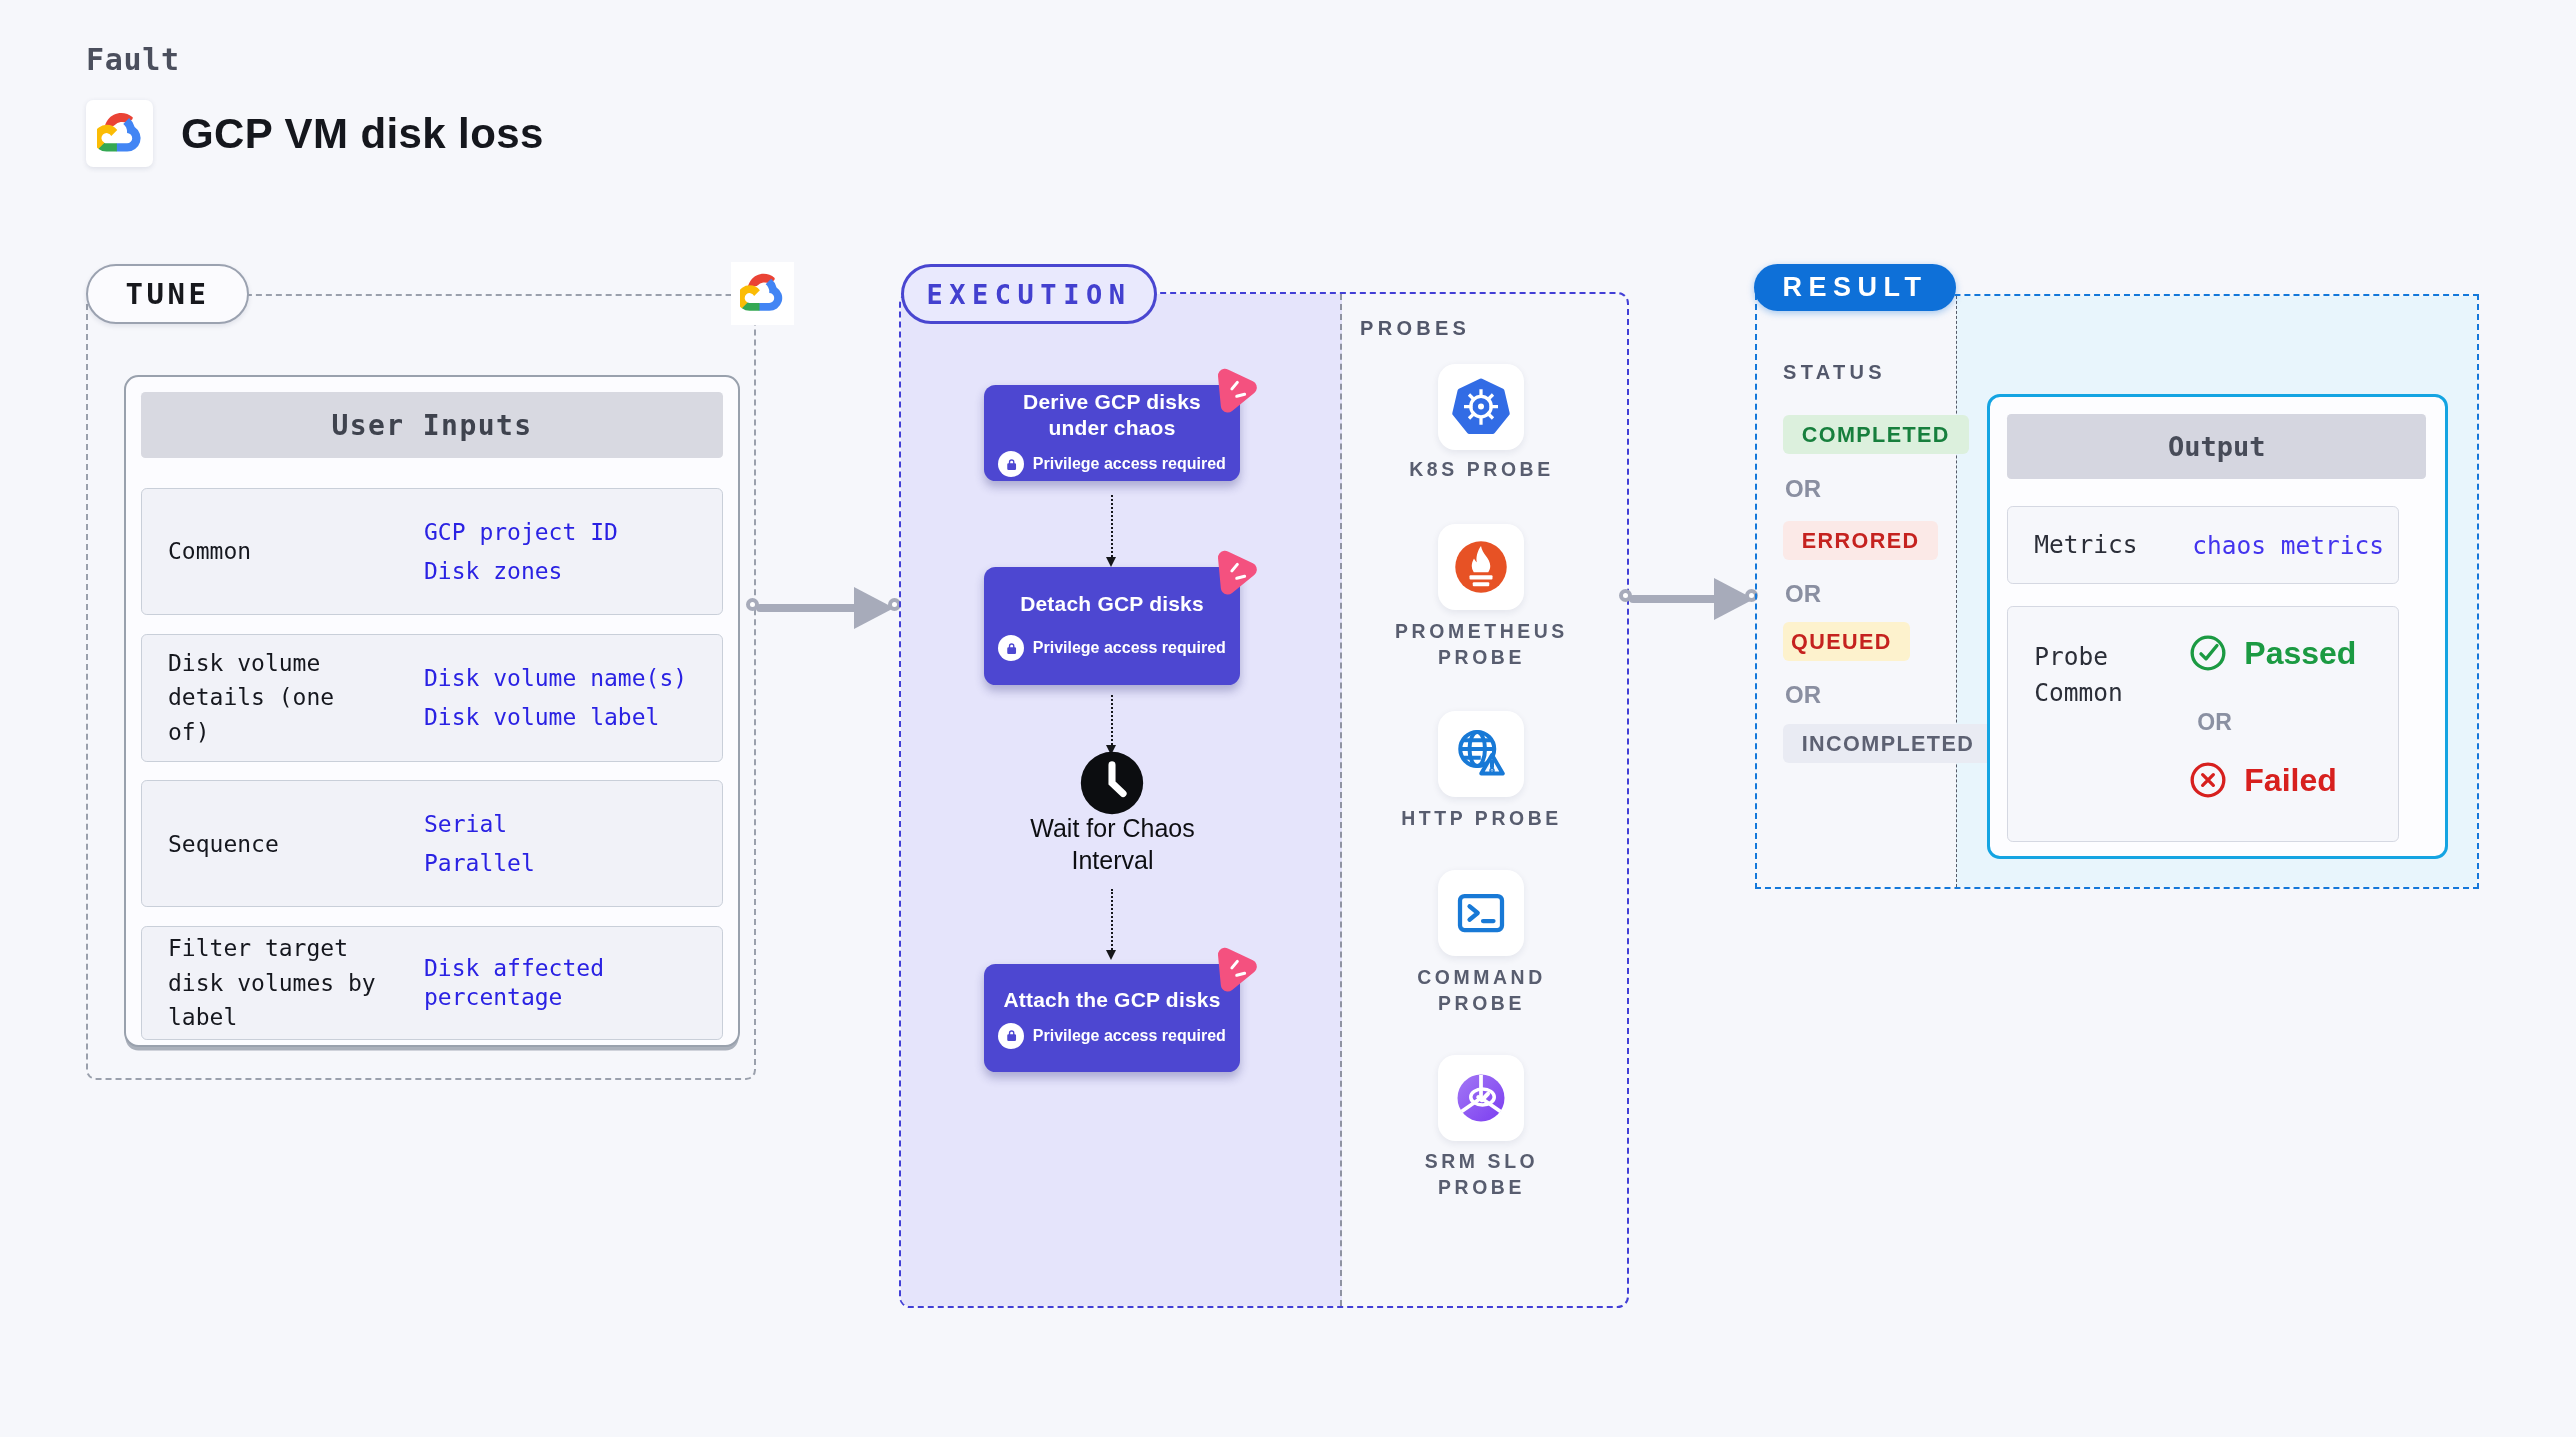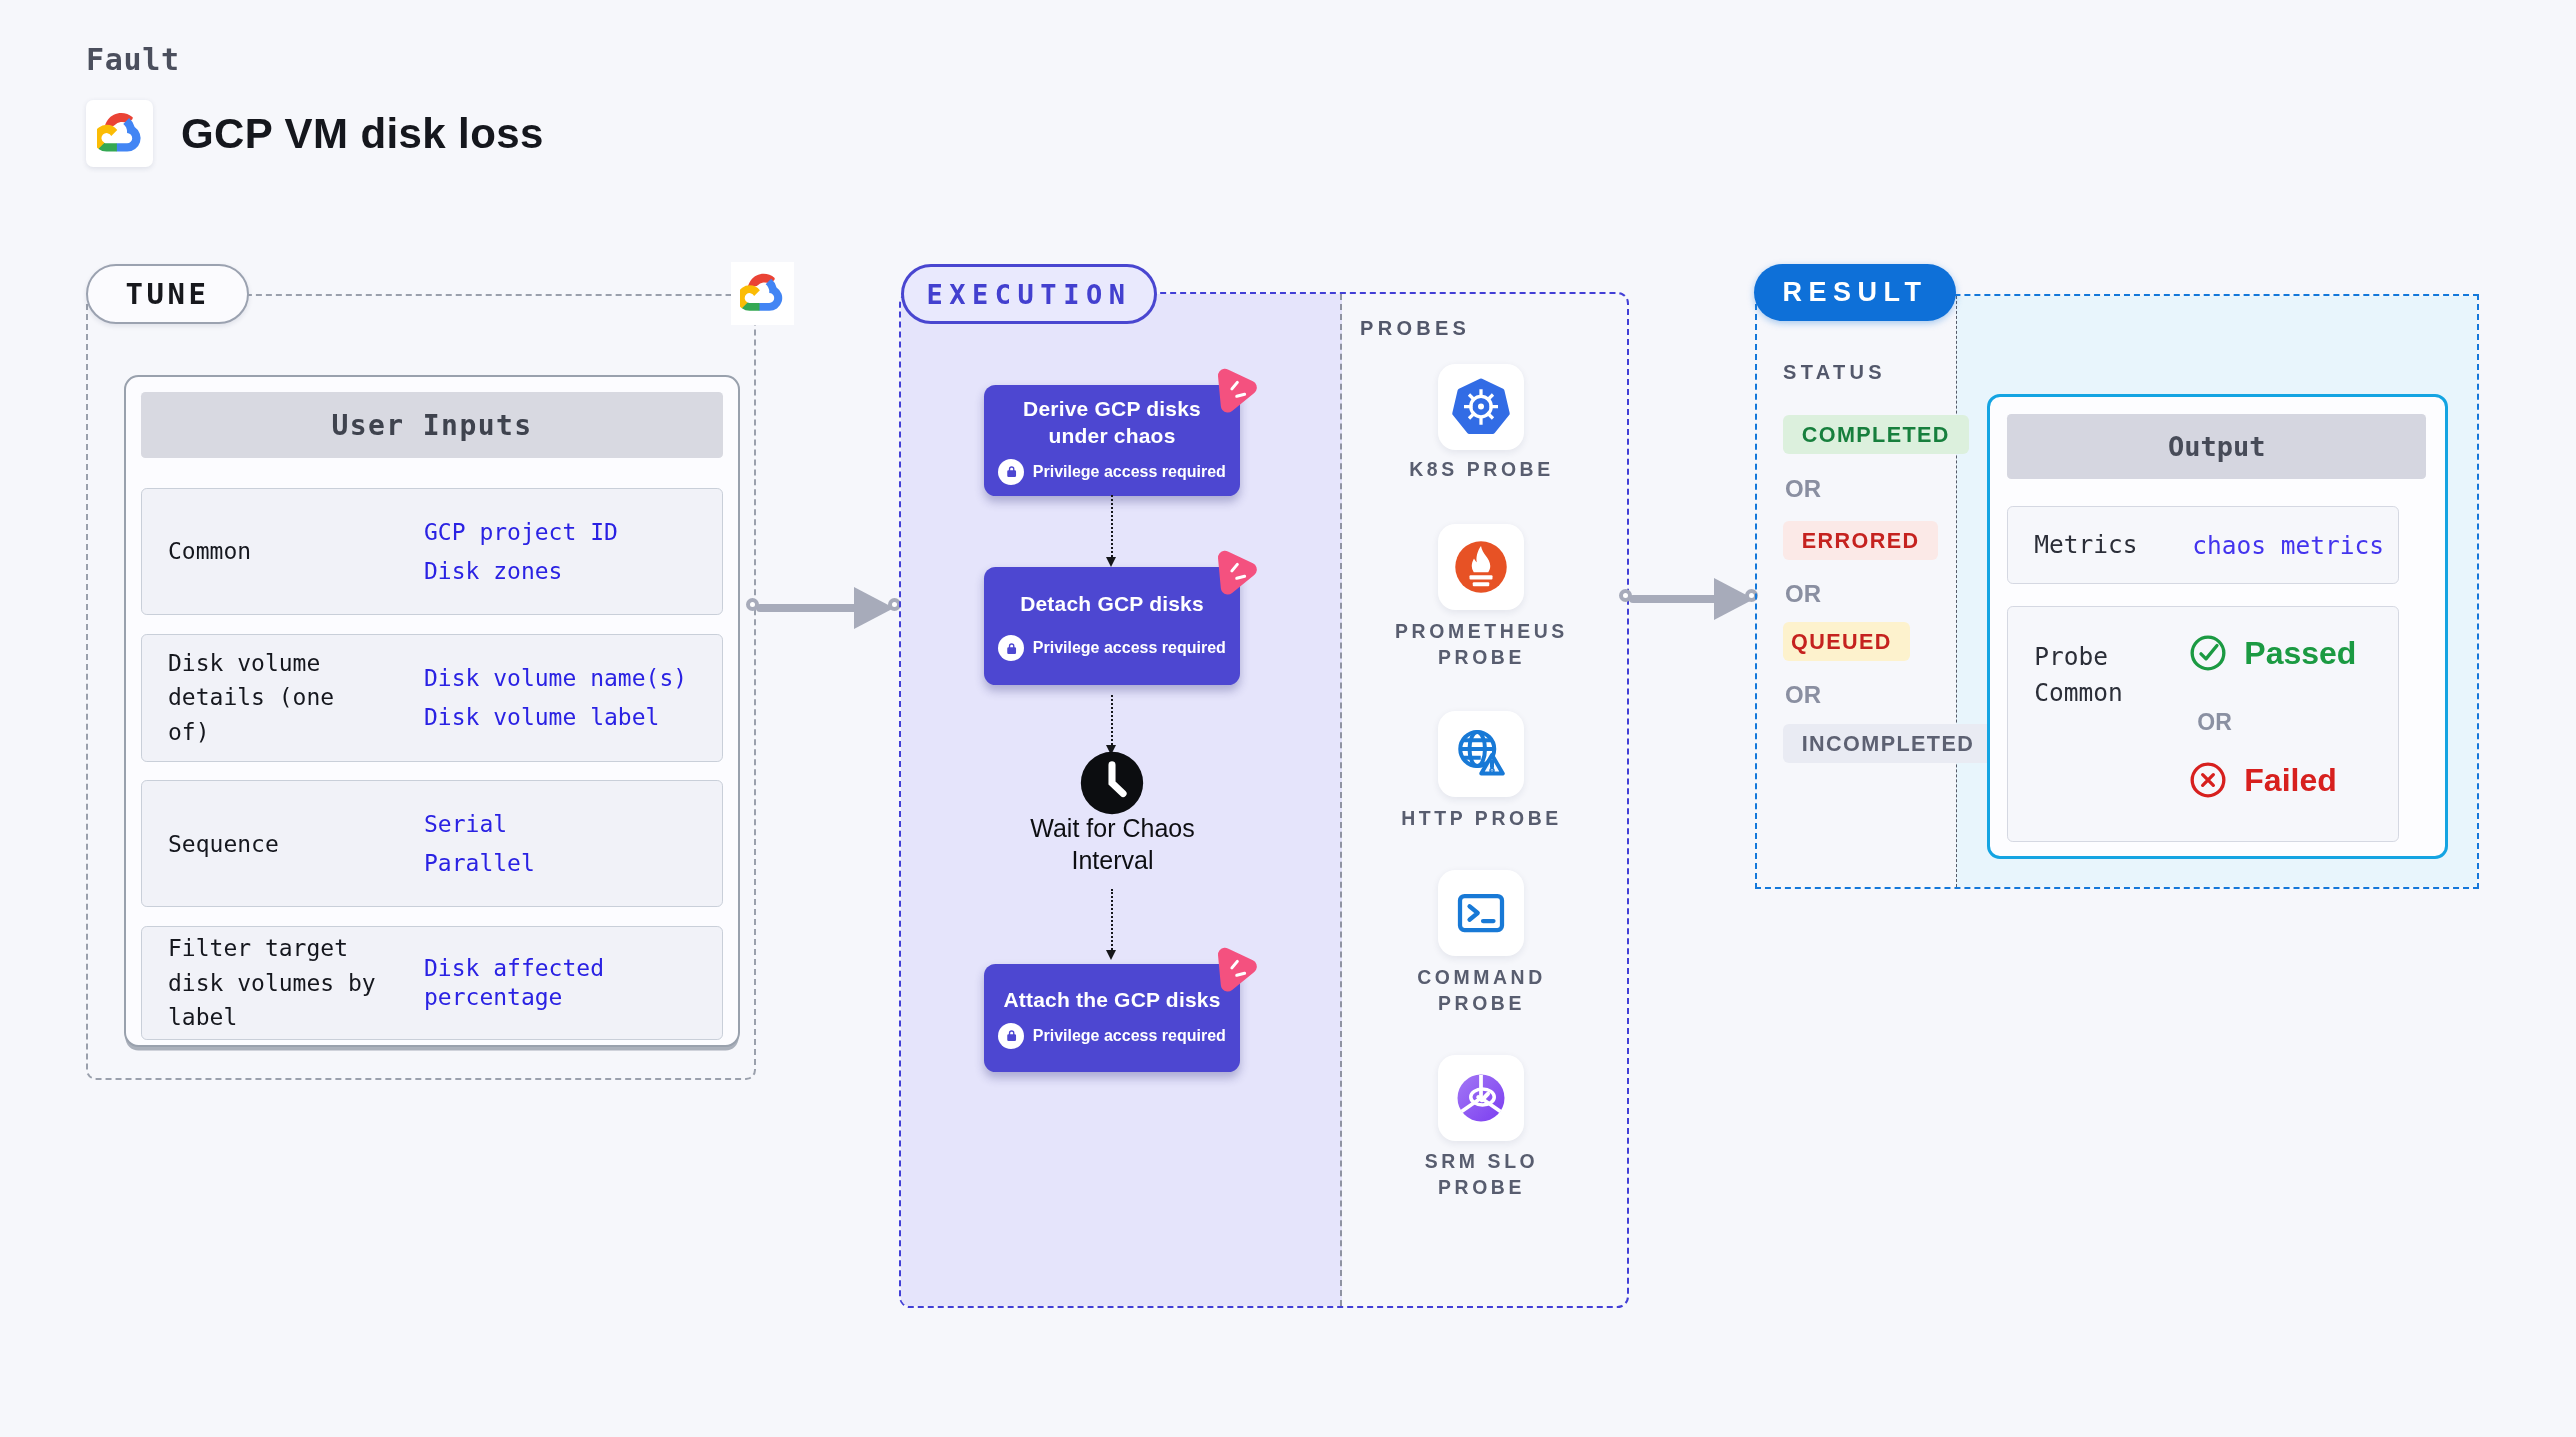--- a/index.html
+++ b/index.html
@@ -25,21 +25,21 @@
     border-right:2.2px dashed #8f93a2;border-radius:8.6px 0 0 8.6px;}
   .result-box{left:1755px;top:294px;width:724px;height:595px;border:2.2px dashed #1478da;}
   .result-fill{position:absolute;top:0;bottom:0;left:199px;right:0;background:#e8f5fc;border-left:1.4px dashed #565b68;}
 
   
   .pill{display:flex;align-items:center;justify-content:center;border-radius:43px;font-weight:bold;}
   .tune-pill{left:86px;top:264px;width:163px;height:60px;background:#fbfbfe;border:2.9px solid #9ba2b0;
     font-family:var(--mono);font-size:29px;color:#17181d;letter-spacing:3.6px;box-shadow:0 2.2px 5.8px rgba(30,40,80,.10);}
   .exec-pill{left:901px;top:264px;width:256px;height:60px;background:#e9e9fd;border:3.6px solid #4946d0;
     font-family:var(--mono);font-size:27px;color:#4340cf;letter-spacing:6.5px;}
-  .result-pill{left:1754px;top:264px;width:202px;height:57px;background:#0e70d8;color:#fff;
+  .result-pill{left:1754px;top:264px;width:202px;height:47px;background:#0e70d8;color:#fff;
     font-size:27px;letter-spacing:6.5px;box-shadow:0 2.2px 7.2px rgba(14,112,216,.35);}
 
   .corner-logo{left:731px;top:262px;width:63px;height:63px;background:#fff;display:flex;align-items:center;justify-content:center;}
   .corner-logo svg{width:45px;height:46px;}
 
   
   .ui-card{left:124px;top:375px;width:616px;height:672px;background:#fcfcff;border:2.9px solid #99a1ad;border-radius:14.4px;
     box-shadow:0 5px 0 -1.4px #aab0bb;padding:15px;}
   .ui-header{height:66px;background:#d8d9e1;border-radius:4.3px;display:flex;align-items:center;justify-content:center;
     font-family:var(--mono);font-size:28px;font-weight:bold;color:#3f434e;letter-spacing:1.4px;margin-bottom:30px;}
@@ -184,21 +184,21 @@
   <div class="abs conn-head" style="left:854px;top:587px"></div>
   <div class="abs conn-node" style="left:746px;top:598px"></div>
   <div class="abs conn-node" style="left:888px;top:598px"></div>
 
   <div class="abs exec-box">
     <div class="exec-fill"></div>
     <div class="abs probes-label" style="left:459px;top:23px">PROBES</div>
   </div>
   <div class="abs pill exec-pill">EXECUTION</div>
 
-  <div class="abs step-card" style="top:385px;height:111px">
+  <div class="abs step-card" style="top:385px;height:96px">
     <svg class="litmus-badge" viewBox="0 0 36 36" style="transform:rotate(8deg)">
         <use href="#litmus"></use>
       </svg>
     <div class="step-title">Derive GCP disks under chaos</div>
     <div class="lock-row">
       <span class="lock-badge">
           <svg viewBox="0 0 24 24">
             <use href="#lockg"></use>
           </svg>
         </span>

